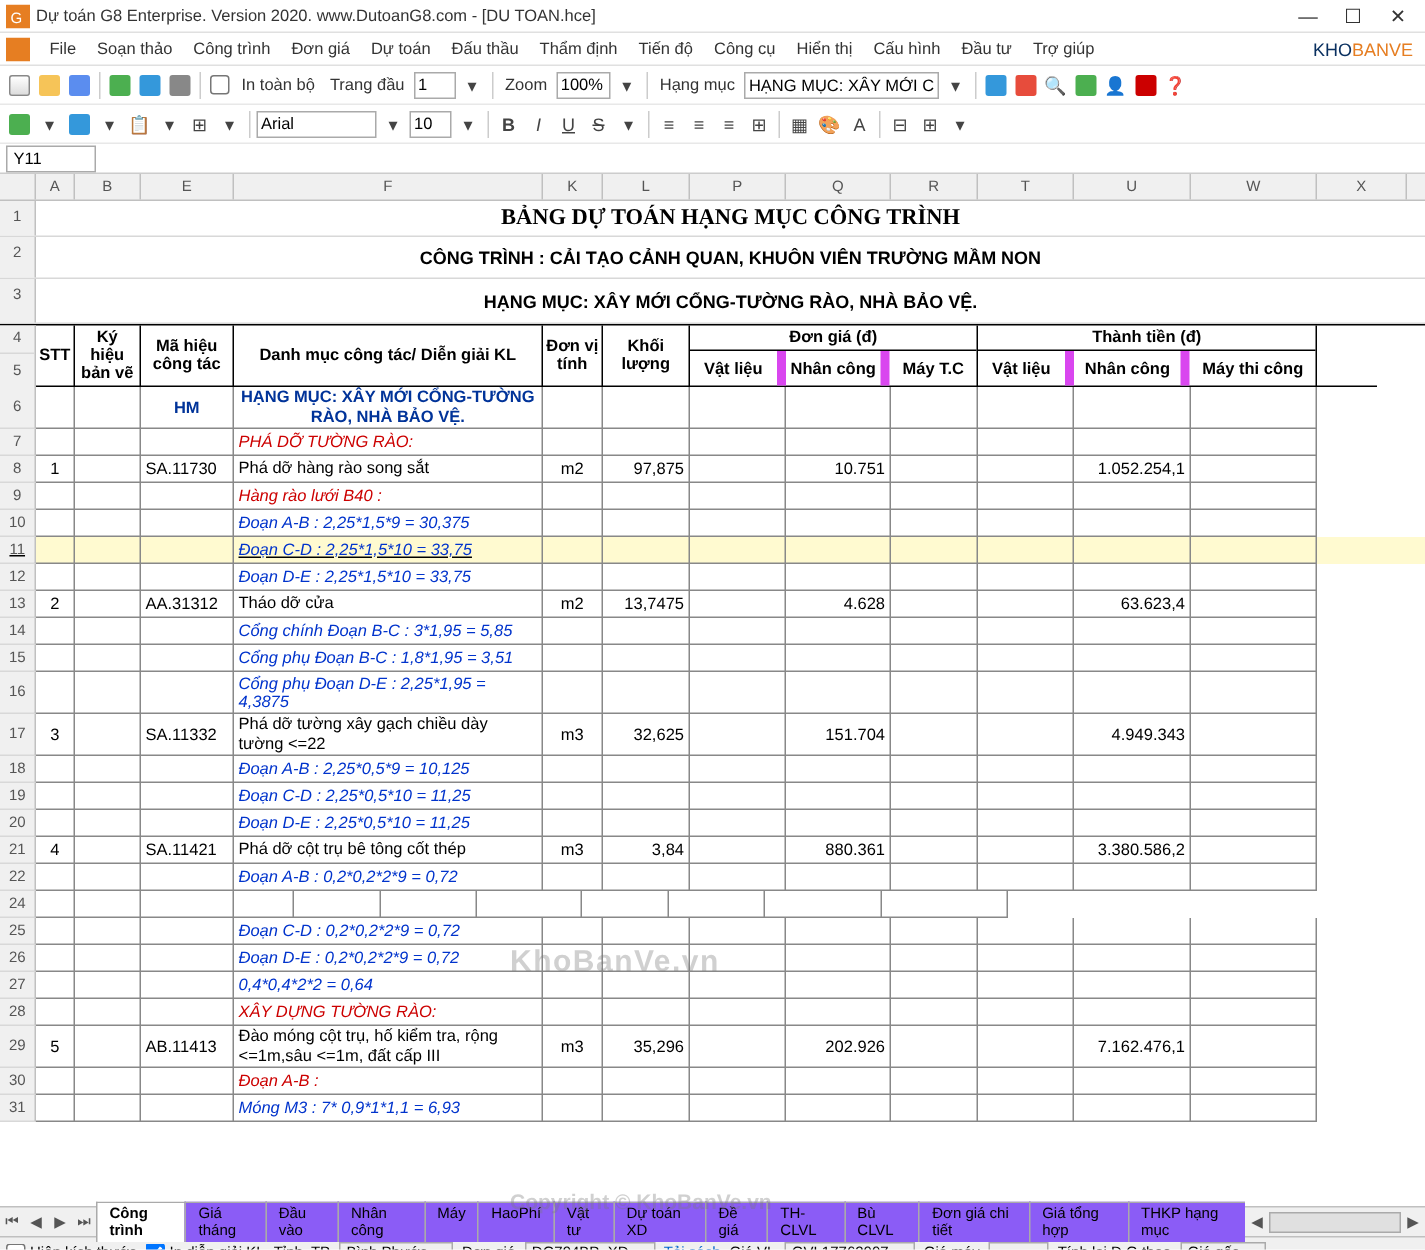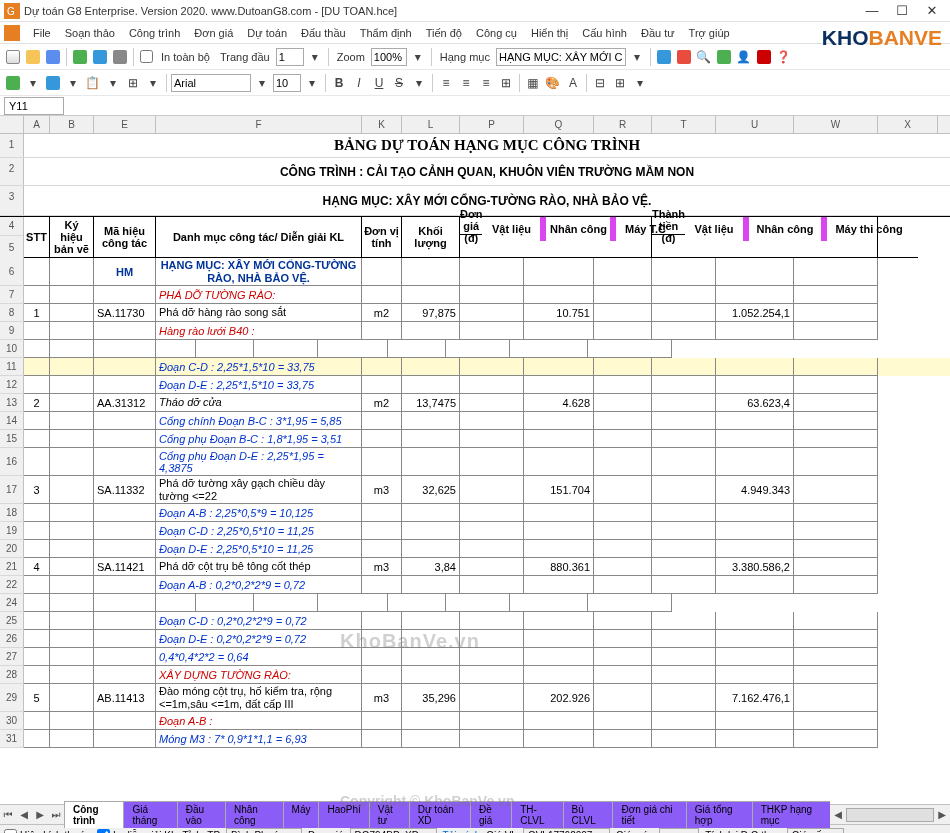--- a/index.html
+++ b/index.html
@@ -9,21 +9,21 @@
 .title-bar { height: 22px; background: #fff; display: flex; align-items: center; padding: 0 4px; border-bottom: 1px solid #e0e0e0; }
 .title-bar .app-icon { width: 16px; height: 16px; margin-right: 4px; }
 .title-bar .title-text { flex: 1; font-size: 11px; color: #333; }
 .title-bar .win-btns { display: flex; gap: 2px; }
 .title-bar .win-btn { width: 28px; height: 20px; display: flex; align-items: center; justify-content: center; font-size: 13px; color: #333; cursor: pointer; }
 
 
 .menu-bar { height: 22px; display: flex; align-items: center; padding: 0 4px; border-bottom: 1px solid #e0e0e0; position: relative; }
 .menu-bar .menu-icon { width: 16px; height: 16px; margin-right: 6px; }
 .menu-bar .menu-item { padding: 2px 7px; font-size: 11px; color: #333; cursor: pointer; }
-.logo-area { position: absolute; right: 8px; top: 4px; font-size: 21px; font-weight: bold; }
+.logo-area { position: absolute; right: 8px; top: 4px; font-size: 12px; font-weight: normal; }
 .logo-kho { color: #0a3060; }
 .logo-ban { color: #e67e22; }
 
 
 .toolbar { height: 26px; display: flex; align-items: center; padding: 0 4px; border-bottom: 1px solid #e8e8e8; gap: 2px; }
 .tb-btn { width: 18px; height: 18px; display: inline-flex; align-items: center; justify-content: center; font-size: 12px; color: #444; cursor: pointer; }
 .tb-sep { width: 1px; height: 18px; background: #ccc; margin: 0 2px; }
 .tb-label { font-size: 11px; color: #333; padding: 0 4px; }
 .tb-combo { height: 18px; font-size: 11px; border: 1px solid #aaa; padding: 0 2px; }
 .tb-check { margin: 0 2px; }
@@ -41,21 +41,21 @@
 .sheet-area { position: relative; overflow: hidden; height: 670px; }
 .rownum { width: 24px; background: #f0f0f0; border-right: 1px solid #c0c0c0; text-align: center; font-size: 10px; color: #555; line-height: 18px; }
 
 
 .title-row { display: flex; height: 22px; border-bottom: 1px solid #d8d8d8; }
 .title-row .rownum { line-height: 22px; }
 .title-cell { flex: 1; text-align: center; font-weight: bold; display: flex; align-items: center; justify-content: center; }
 .title-big { font-size: 15px; font-family: 'Times New Roman', serif; }
 .title-med { font-size: 12px; }
 .thdr-cell { border-right: 1px solid #000; border-bottom: 1px solid #000; font-size: 11px; font-weight: bold; display: flex; align-items: center; justify-content: center; text-align: center; padding: 2px; }
-.thdr-group { display: flex; }
+.thdr-group { display: flex; flex-direction: column; }
 .thdr-group-top { border-bottom: 1px solid #000; text-align: center; font-weight: bold; display: flex; align-items: center; justify-content: center; height: 18px; font-size: 11px; }
 .thdr-group-bottom { display: flex; height: 24px; }
 .thdr-sub { border-right: 6px solid #d946ef; font-weight: bold; display: flex; align-items: center; justify-content: center; font-size: 11px; }
 .thdr-sub:last-child { border-right: none; }
 
 
 .data-row { display: flex; height: 18px; }
 .data-row.tall { height: 28px; }
 .data-row .rownum { border-bottom: 1px solid #d8d8d8; }
 .data-row .dcell { border-right: 1px solid #888; border-bottom: 1px solid #888; font-size: 11px; padding: 1px 3px; display: flex; align-items: center; overflow: hidden; }
@@ -368,30 +368,31 @@
         <div class="dcell w-mtc"></div>
         <div class="dcell w-tvl"></div>
         <div class="dcell w-tnc"></div>
         <div class="dcell w-tmtc"></div>
       </div>
       <div class="data-row">
         <div class="rownum">10</div>
         <div class="dcell w-stt"></div>
         <div class="dcell w-kh"></div>
         <div class="dcell w-mh"></div>
-        <div class="dcell w-dv"></div>
-        <div class="dcell w-kl"></div>
-        <div class="dcell w-vl"></div>
-        <div class="dcell w-nc"></div>
-        <div class="dcell w-mtc"></div>
-        <div class="dcell w-tvl"></div>
-        <div class="dcell w-tnc"></div>
-        <div class="dcell w-tmtc"></div>
-      </div>
-      <div class="data-row selected" style="background: rgb(255, 250, 208);">
+        <div class="dcell w-desc blue-italic">Đoạn A-B : 2,25*1,5*9 = 30,375</div>
+        <div class="dcell w-dv"></div>
+        <div class="dcell w-kl"></div>
+        <div class="dcell w-vl"></div>
+        <div class="dcell w-nc"></div>
+        <div class="dcell w-mtc"></div>
+        <div class="dcell w-tvl"></div>
+        <div class="dcell w-tnc"></div>
+        <div class="dcell w-tmtc"></div>
+      </div>
+      <div class="data-row selected" style="background: rgb(255, 250, 208); text-decoration: underline;">
         <div class="rownum">11</div>
         <div class="dcell w-stt"></div>
         <div class="dcell w-kh"></div>
         <div class="dcell w-mh"></div>
         <div class="dcell w-desc blue-italic">Đoạn C-D : 2,25*1,5*10 = 33,75</div>
         <div class="dcell w-dv"></div>
         <div class="dcell w-kl"></div>
         <div class="dcell w-vl"></div>
         <div class="dcell w-nc"></div>
         <div class="dcell w-mtc"></div>
@@ -412,21 +413,21 @@
         <div class="dcell w-mtc"></div>
         <div class="dcell w-tvl"></div>
         <div class="dcell w-tnc"></div>
         <div class="dcell w-tmtc"></div>
       </div>
       <div class="data-row">
         <div class="rownum">13</div>
         <div class="dcell w-stt center">2</div>
         <div class="dcell w-kh"></div>
         <div class="dcell w-mh">AA.31312</div>
-        <div class="dcell w-desc desc" style="white-space: normal; font-style: italic;">Tháo dỡ cửa</div>
+        <div class="dcell w-desc desc" style="white-space: normal;">Tháo dỡ cửa</div>
         <div class="dcell w-dv center">m2</div>
         <div class="dcell w-kl right">13,7475</div>
         <div class="dcell w-vl right"></div>
         <div class="dcell w-nc right">4.628</div>
         <div class="dcell w-mtc right"></div>
         <div class="dcell w-tvl right"></div>
         <div class="dcell w-tnc right">63.623,4</div>
         <div class="dcell w-tmtc right"></div>
       </div>
       <div class="data-row">

